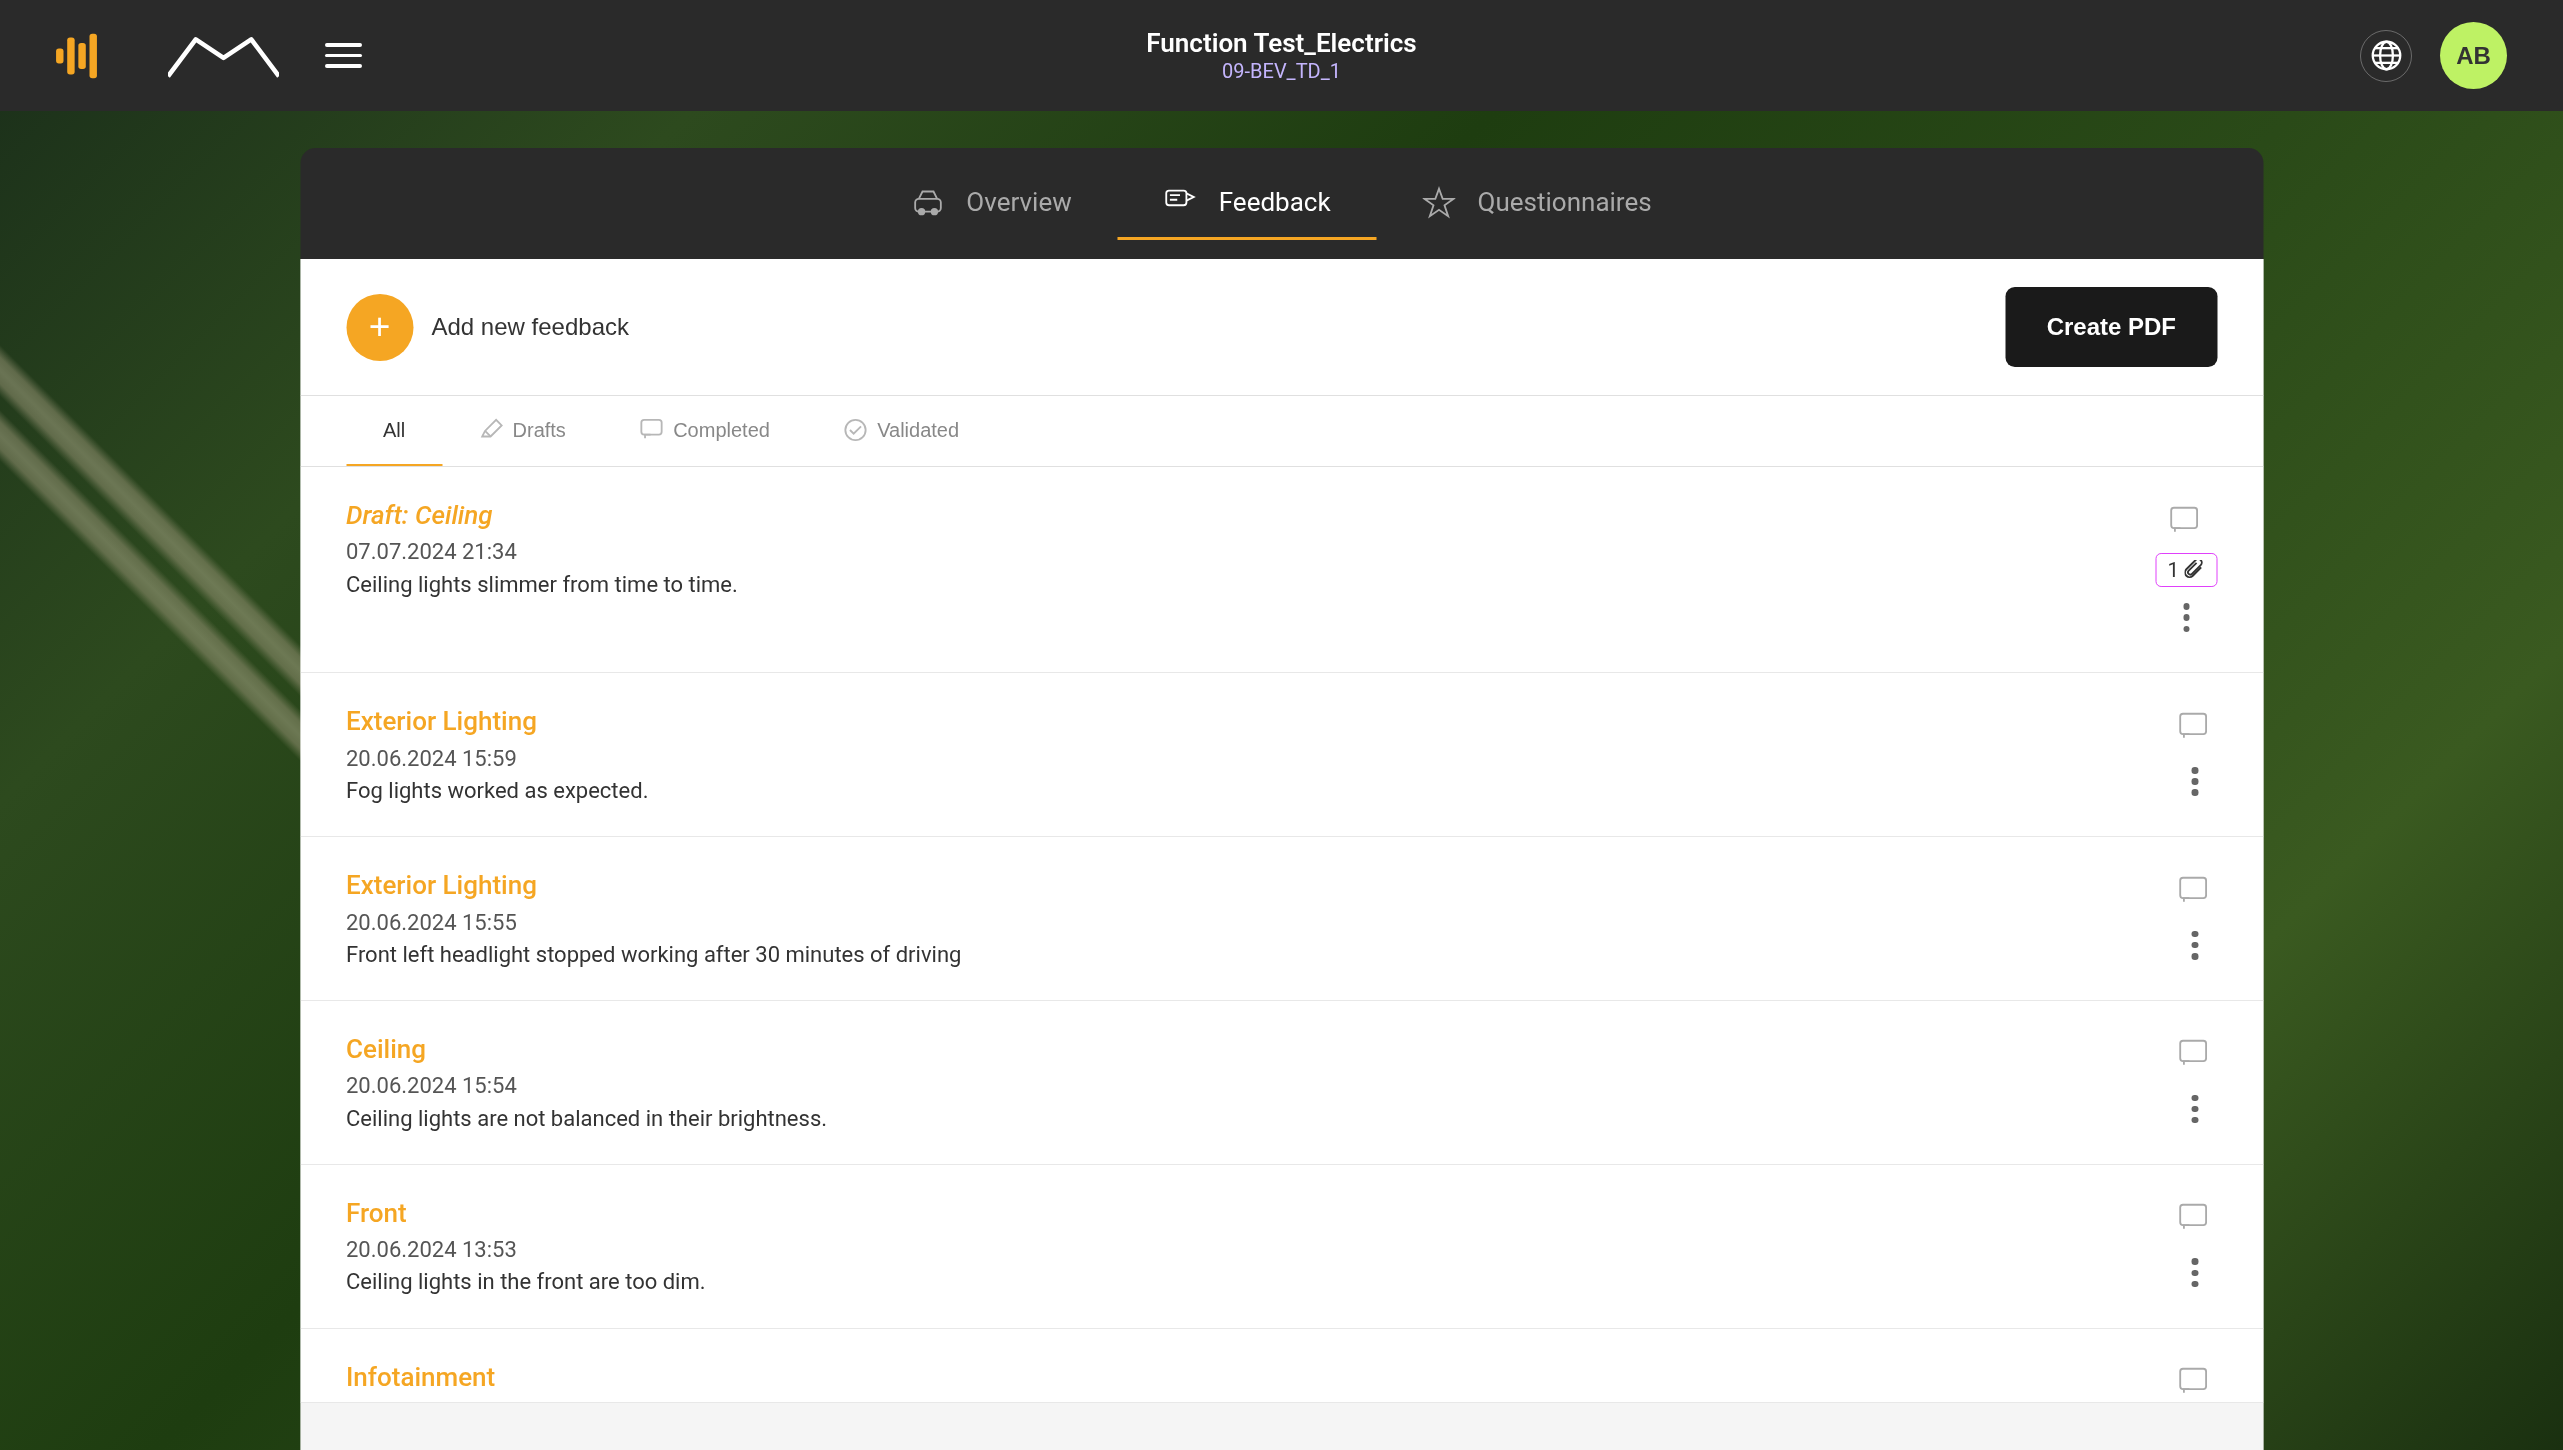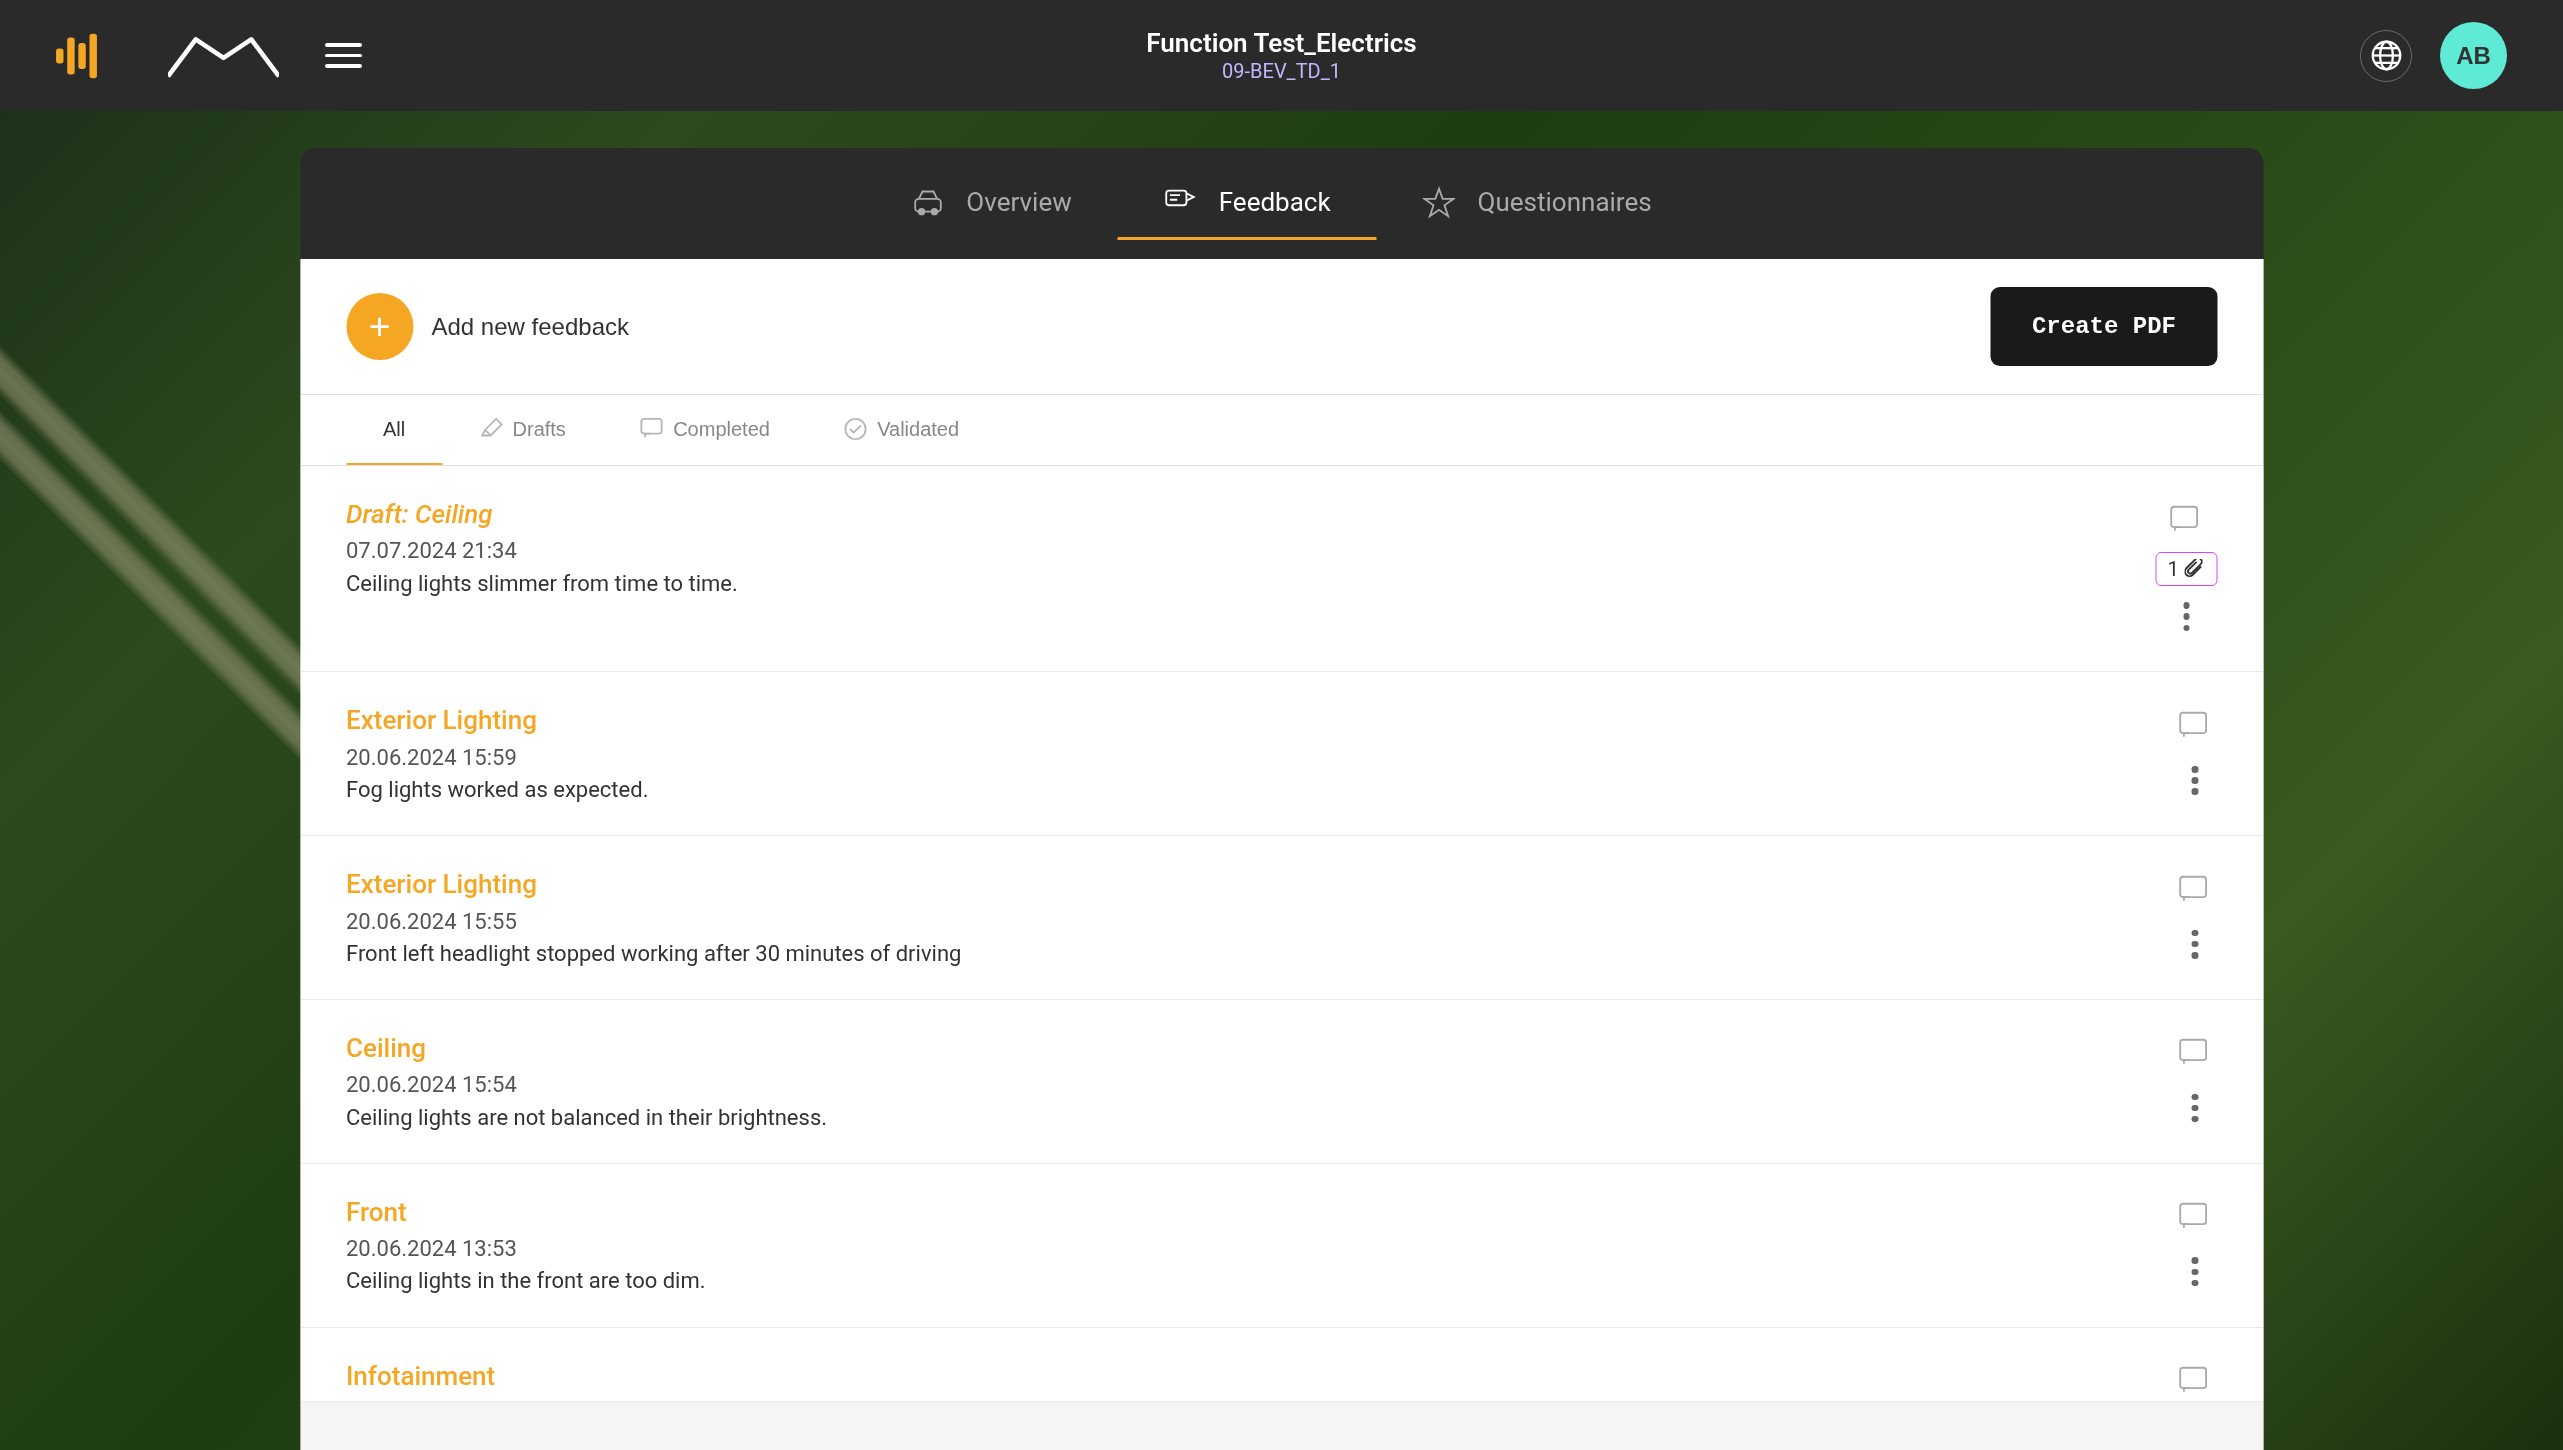--- a/index.html
+++ b/index.html
@@ -110,21 +110,21 @@
       height: 52px;
       border-radius: 50%;
       border: 1.9px solid rgba(255,255,255,0.3);
       display: flex;
       align-items: center;
       justify-content: center;
       font-size: 26px;
     }
 
     .avatar-btn {
-      background: #5eead4;
+      background: #bef264;
       border: none;
       cursor: pointer;
       width: 67px;
       height: 67px;
       border-radius: 50%;
       display: flex;
       align-items: center;
       justify-content: center;
       font-size: 24px;
       font-weight: 600;
@@ -224,21 +224,20 @@
 
     .create-pdf-btn {
       background: #1a1a1a;
       color: #ffffff;
       border: none;
       border-radius: 9.3px;
       padding: 26px 41px;
       font-size: 24px;
       font-weight: 600;
       cursor: pointer;
-      font-family: Liberation Mono, monospace;
     }
 
     
     .filter-tabs {
       background: #ffffff;
       display: flex;
       align-items: center;
       padding: 0 46px;
       border-bottom: 0.9px solid #e0e0e0;
       gap: 0;

